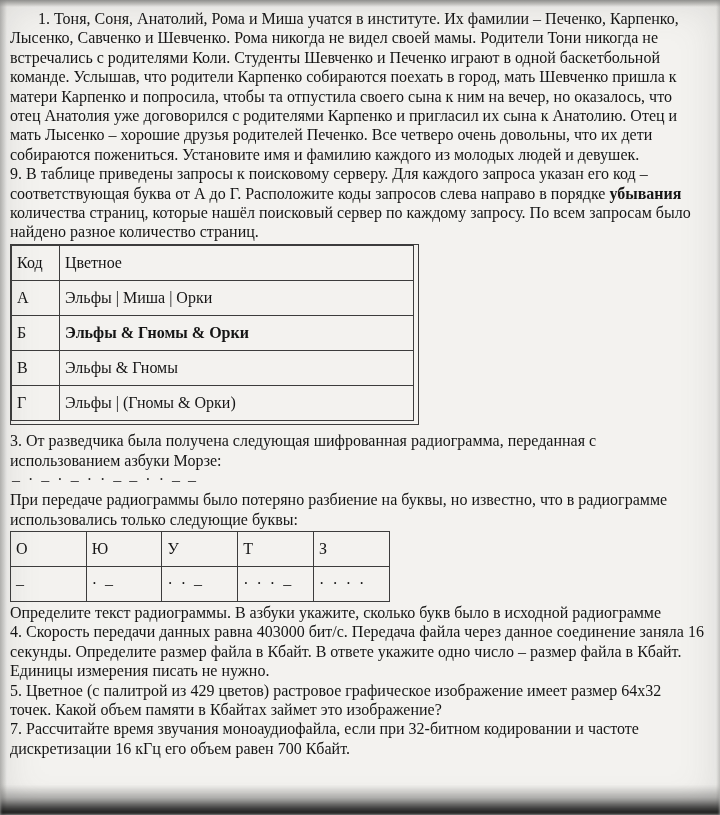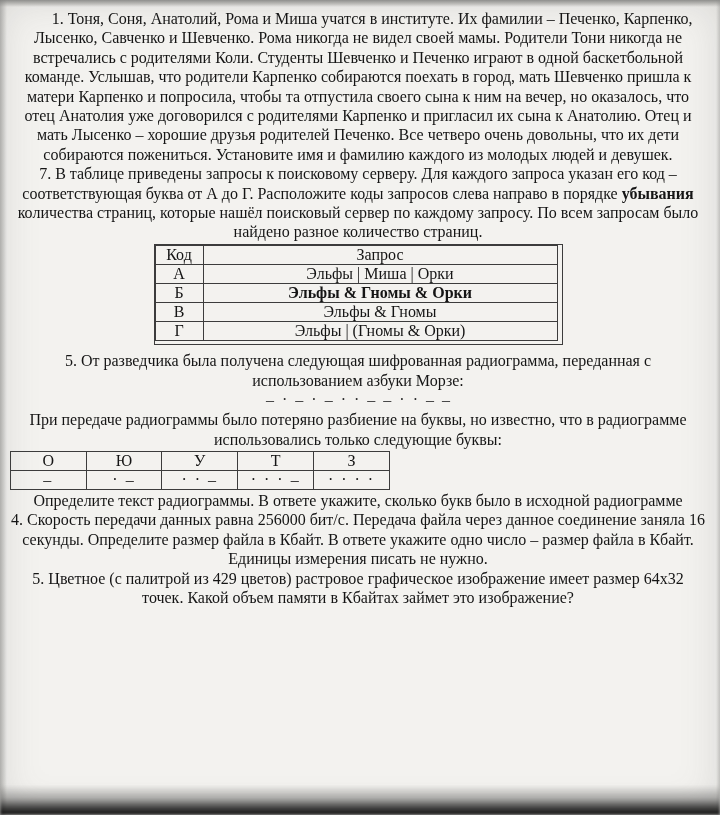--- a/index.html
+++ b/index.html
@@ -16,21 +16,21 @@
     box-shadow: inset 0 0 40px rgba(90,90,90,0.18);
   }
 
   .page {
     position: absolute;
     inset: 0;
     padding: 9px 14px 0 10px;
     color: #151515;
     font-size: 16px;
     line-height: 19.4px;
-    text-align: center;
+    text-align: left;
   }
 
   .para { margin: 0; }
   .para.indent { text-indent: 28px; }
   .bold { font-weight: bold; }
 
   .morse-line {
     letter-spacing: 2px;
     color: #2a2a2a;
     padding-left: 2px;
@@ -44,21 +44,21 @@
     padding: 0 4px 3px 0;
     margin: 2px 0 2px 0;
     background: transparent;
   }
 
   table { border-collapse: collapse; }
   td {
     border: 1px solid #3c3c3c;
     line-height: 18px;
     height: 19px;
-    padding: 0 5px;
+    padding: 8px 5px;
     font-size: 16px;
     color: #151515;
     vertical-align: middle;
   }
 
   .qtable { width: 403px; }
   .qtable td.code-col { width: 48px; }
 
   .mtable { width: 380px; margin: 2px 0 1px 0; }
   .mtable td { width: 76px; }
@@ -95,30 +95,30 @@
 <body>
 
 <div class="photo">
   <div class="page">
 
     <p class="para indent">
       <span>1. Тоня, Соня, Анатолий, Рома и Миша учатся в институте. Их фамилии – Печенко, Карпенко, Лысенко, Савченко и Шевченко. Рома никогда не видел своей мамы. Родители Тони никогда не встречались с родителями Коли. Студенты Шевченко и Печенко играют в одной баскетбольной команде. Услышав, что родители Карпенко собираются поехать в город, мать Шевченко пришла к матери Карпенко и попросила, чтобы та отпустила своего сына к ним на вечер, но оказалось, что отец Анатолия уже договорился с родителями Карпенко и пригласил их сына к Анатолию. Отец и мать Лысенко – хорошие друзья родителей Печенко. Все четверо очень довольны, что их дети собираются пожениться. Установите имя и фамилию каждого из молодых людей и девушек.</span>
     </p>
 
     <p class="para">
-      <span>7. В таблице приведены запросы к поисковому серверу. Для каждого запроса указан его код – соответствующая буква от А до Г. Расположите коды запросов слева направо в порядке </span><span class="bold">убывания</span><span> количества страниц, которые нашёл поисковый сервер по каждому запросу. По всем запросам было найдено разное количество страниц.</span>
+      <span>9. В таблице приведены запросы к поисковому серверу. Для каждого запроса указан его код – соответствующая буква от А до Г. Расположите коды запросов слева направо в порядке </span><span class="bold">убывания</span><span> количества страниц, которые нашёл поисковый сервер по каждому запросу. По всем запросам было найдено разное количество страниц.</span>
     </p>
 
 
     <div class="table-frame">
       <table class="qtable">
         <tbody>
           <tr>
             <td class="code-col">Код</td>
-            <td>Запрос</td>
+            <td>Цветное</td>
           </tr>
           <tr>
             <td class="code-col">А</td>
             <td>Эльфы | Миша | Орки</td>
           </tr>
           <tr>
             <td class="code-col">Б</td>
             <td class="bold">Эльфы &amp; Гномы &amp; Орки</td>
           </tr>
           <tr>
@@ -127,21 +127,21 @@
           </tr>
           <tr>
             <td class="code-col">Г</td>
             <td>Эльфы | (Гномы &amp; Орки)</td>
           </tr>
         </tbody>
       </table>
     </div>
 
     <p class="para">
-      <span>5. От разведчика была получена следующая шифрованная радиограмма, переданная с использованием азбуки Морзе:</span>
+      <span>3. От разведчика была получена следующая шифрованная радиограмма, переданная с использованием азбуки Морзе:</span>
     </p>
 
     <div class="morse-line">– · – · – · · – – · · – –</div>
 
     <p class="para">
       <span>При передаче радиограммы было потеряно разбиение на буквы, но известно, что в радиограмме использовались только следующие буквы:</span>
     </p>
 
     <table class="mtable">
       <tbody>
@@ -156,32 +156,35 @@
           <td>–</td>
           <td>· –</td>
           <td>· · –</td>
           <td>· · · –</td>
           <td>· · · ·</td>
         </tr>
       </tbody>
     </table>
 
     <p class="para">
-      <span>Определите текст радиограммы. В ответе укажите, сколько букв было в исходной радиограмме</span>
+      <span>Определите текст радиограммы. В азбуки укажите, сколько букв было в исходной радиограмме</span>
     </p>
 
     <p class="para">
-      <span>4. Скорость передачи данных равна 256000 бит/с. Передача файла через данное соединение заняла 16 секунды. Определите размер файла в Кбайт. В ответе укажите одно число – размер файла в Кбайт. Единицы измерения писать не нужно.</span>
+      <span>4. Скорость передачи данных равна 403000 бит/с. Передача файла через данное соединение заняла 16 секунды. Определите размер файла в Кбайт. В ответе укажите одно число – размер файла в Кбайт. Единицы измерения писать не нужно.</span>
     </p>
 
     <p class="para">
       <span>5. Цветное (с палитрой из 429 цветов) растровое графическое изображение имеет размер 64x32 точек. Какой объем памяти в Кбайтах займет это изображение?</span>
     </p>
 
 
+    <p class="para">
+      <span>7.  Рассчитайте время звучания моноаудиофайла, если при 32-битном кодировании и частоте дискретизации 16 кГц его объем равен 700 Кбайт.</span>
+    </p>
 
   </div>
 
   <div class="edge-top"></div>
   <div class="edge-left"></div>
   <div class="edge-right"></div>
   <div class="edge-bottom"></div>
 </div>
 
 </body></html>

